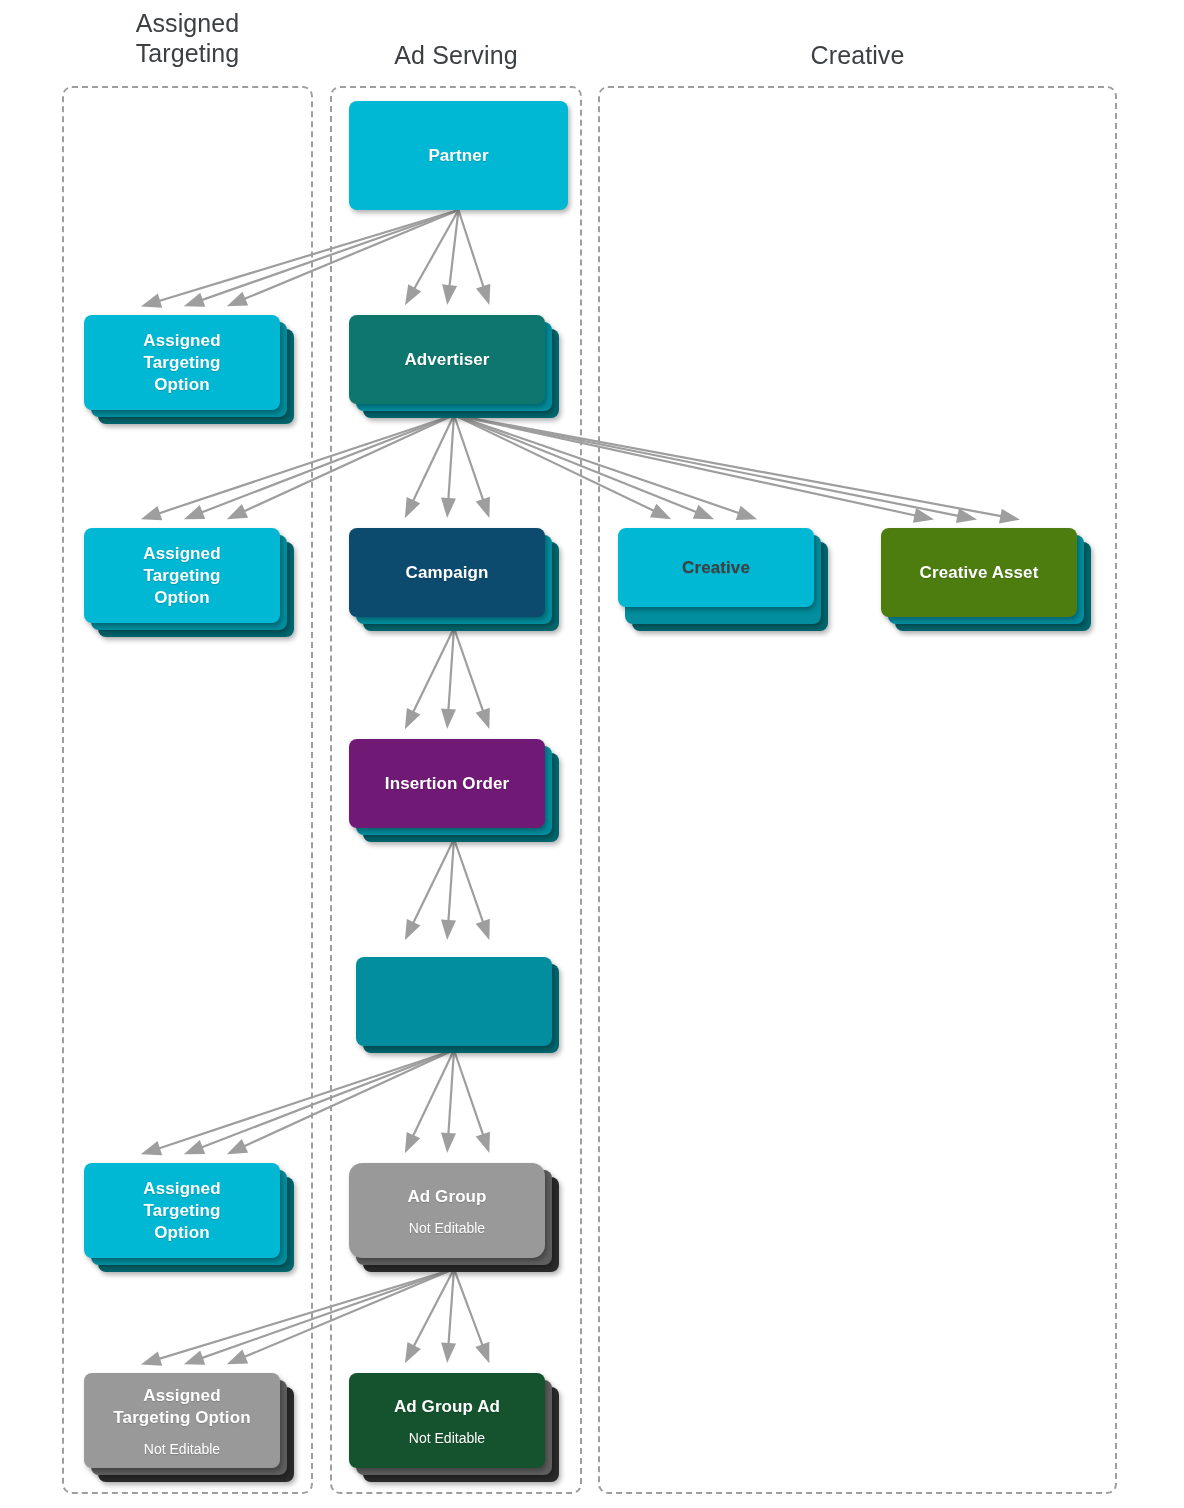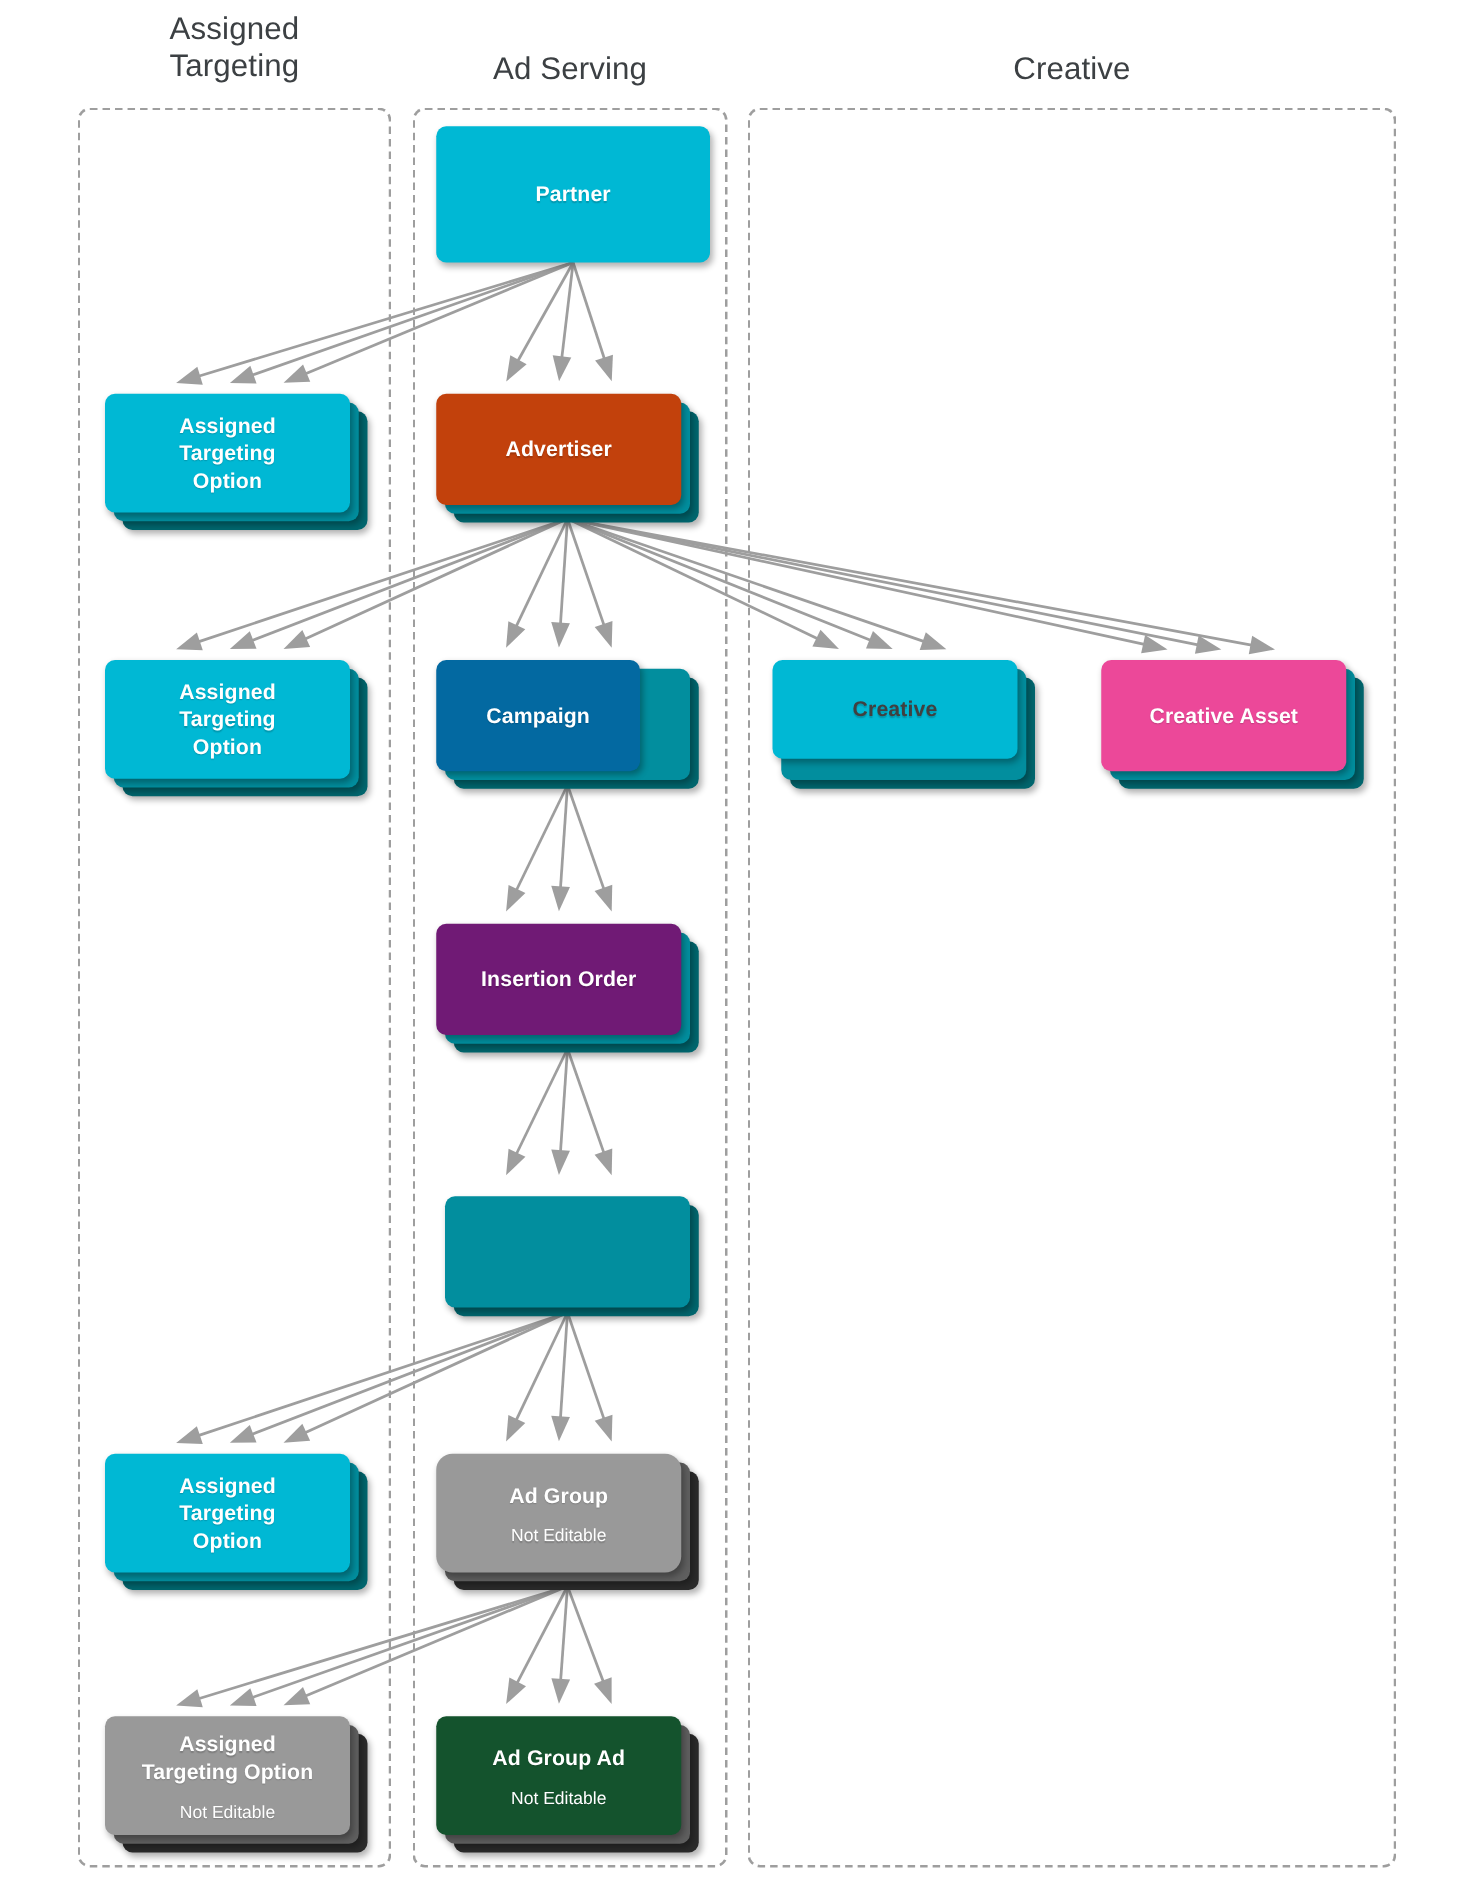--- a/index.html
+++ b/index.html
@@ -162,53 +162,53 @@
           <div class="t1">
             <div>Assigned</div>
             <div>Targeting</div>
             <div>Option</div>
           </div>
         </div>
       </div>
       <div class="nodewrap" style="left: 349px; top: 315px; width: 212px; height: 105px;">
         <div class="stk shadowfx" style="left: 14px; top: 14px; width: 196px; height: 89px; background: rgb(0, 102, 110);"></div>
         <div class="stk shadowfx" style="left: 7px; top: 7px; width: 196px; height: 89px; background: rgb(2, 142, 158);"></div>
-        <div class="card shadowfx" style="width: 196px; height: 89px; background: #c2410c; color: rgb(255, 255, 255);">
+        <div class="card shadowfx" style="width: 196px; height: 89px; background: #0f766e; color: rgb(255, 255, 255);">
           <div class="t1">Advertiser</div>
         </div>
       </div>
       <div class="nodewrap" style="left: 84px; top: 528px; width: 212px; height: 111px;">
         <div class="stk shadowfx" style="left: 14px; top: 14px; width: 196px; height: 95px; background: rgb(0, 102, 110);"></div>
         <div class="stk shadowfx" style="left: 7px; top: 7px; width: 196px; height: 95px; background: rgb(2, 142, 158);"></div>
         <div class="card shadowfx" style="width: 196px; height: 95px; background: rgb(0, 184, 212); color: rgb(255, 255, 255);">
           <div class="t1">
             <div>Assigned</div>
             <div>Targeting</div>
             <div>Option</div>
           </div>
         </div>
       </div>
       <div class="nodewrap" style="left: 349px; top: 528px; width: 212px; height: 105px;">
         <div class="stk shadowfx" style="left: 14px; top: 14px; width: 196px; height: 89px; background: rgb(0, 102, 110);"></div>
         <div class="stk shadowfx" style="left: 7px; top: 7px; width: 196px; height: 89px; background: rgb(2, 142, 158);"></div>
-        <div class="card shadowfx" style="width: 163px; height: 89px; background: #0369a1; color: rgb(255, 255, 255);">
+        <div class="card shadowfx" style="width: 196px; height: 89px; background: #0c4a6e; color: rgb(255, 255, 255);">
           <div class="t1">Campaign</div>
         </div>
       </div>
       <div class="nodewrap" style="left: 618px; top: 528px; width: 212px; height: 105px;">
         <div class="stk shadowfx" style="left: 14px; top: 14px; width: 196px; height: 89px; background: rgb(0, 102, 110);"></div>
         <div class="stk shadowfx" style="left: 7px; top: 7px; width: 196px; height: 89px; background: rgb(2, 142, 158);"></div>
         <div class="card shadowfx" style="width: 196px; height: 79px; background: rgb(0, 184, 212); color: #404040;">
           <div class="t1">Creative</div>
         </div>
       </div>
       <div class="nodewrap" style="left: 881px; top: 528px; width: 212px; height: 105px;">
         <div class="stk shadowfx" style="left: 14px; top: 14px; width: 196px; height: 89px; background: rgb(0, 102, 110);"></div>
         <div class="stk shadowfx" style="left: 7px; top: 7px; width: 196px; height: 89px; background: rgb(2, 142, 158);"></div>
-        <div class="card shadowfx" style="width: 196px; height: 89px; background: #ec4899; color: rgb(255, 255, 255);">
+        <div class="card shadowfx" style="width: 196px; height: 89px; background: #4d7c0f; color: rgb(255, 255, 255);">
           <div class="t1">Creative Asset</div>
         </div>
       </div>
       <div class="nodewrap" style="left: 349px; top: 739px; width: 212px; height: 105px;">
         <div class="stk shadowfx" style="left: 14px; top: 14px; width: 196px; height: 89px; background: rgb(0, 102, 110);"></div>
         <div class="stk shadowfx" style="left: 7px; top: 7px; width: 196px; height: 89px; background: rgb(2, 142, 158);"></div>
         <div class="card shadowfx" style="width: 196px; height: 89px; background: #701a75; color: rgb(255, 255, 255);">
           <div class="t1">Insertion Order</div>
         </div>
       </div>

